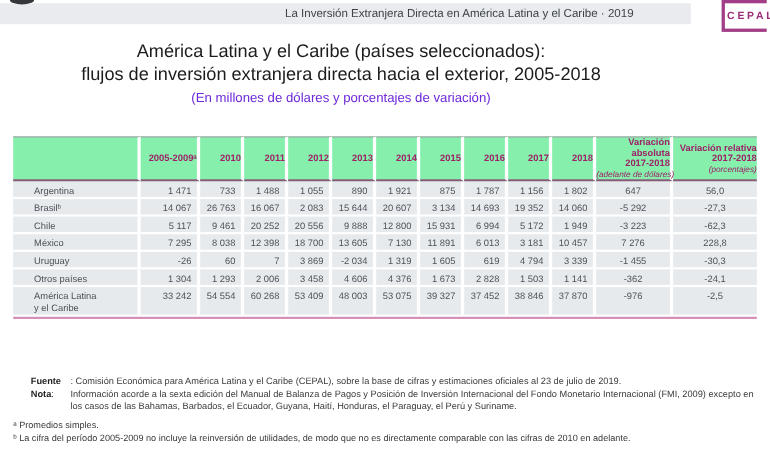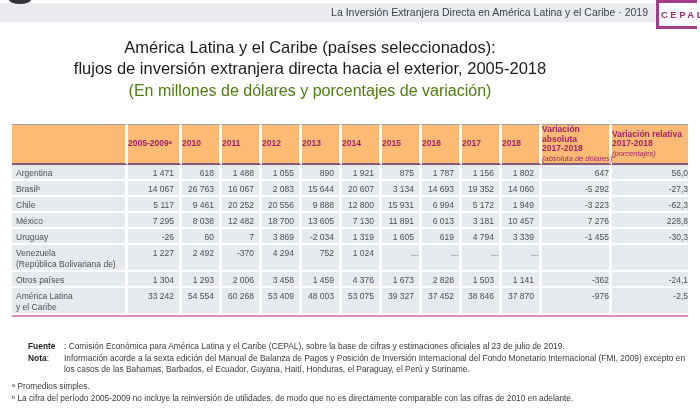--- a/index.html
+++ b/index.html
@@ -2,46 +2,46 @@
 <html><head>
 <meta charset="utf-8">
 <style>
   html,body{margin:0;padding:0;}
   body{
     width:700px;height:415px;position:relative;overflow:hidden;background:#fff;
     font-family:"Liberation Sans","DejaVu Sans",sans-serif;
     -webkit-font-smoothing:antialiased;
   }
   
-  .topstrip{position:absolute;left:0;top:3px;width:700px;height:19px;background:#e9ebee;}
+  .topstrip{position:absolute;left:0;top:3px;width:628px;height:19px;background:#e9ebee;}
   .striptext{position:absolute;right:52px;top:3px;font-size:10.5px;color:#3e4347;white-space:nowrap;}
   .hole{position:absolute;left:9px;top:-4px;width:22px;height:8px;background:#35363a;border-radius:50%;}
   
   .logo{position:absolute;right:3px;top:0;width:41px;height:29px;background:#a23d87;display:flex;}
   .logoinner{flex:1;margin:3px;background:#fff;color:#9c2e79;font-weight:bold;font-size:9.5px;
     letter-spacing:2.5px;display:flex;align-items:center;justify-content:center;
     padding-left:2px;line-height:1;}
   
   .titleblock{position:absolute;left:0;top:37px;width:620px;text-align:center;color:#1c1c1c;}
   .t1{font-size:16.5px;line-height:21px;}
-  .t2{font-size:16px;margin-top:3px;color:#4d7c0f;}
+  .t2{font-size:12px;margin-top:3px;color:#6d28d9;}
   
   .tablewrap{position:absolute;left:12px;top:124px;width:676px;}
   table{border-collapse:separate;border-spacing:0;width:676px;table-layout:fixed;}
   th,td{box-sizing:border-box;border-right:3px solid #fff;padding:0;white-space:nowrap;}
   th:last-child,td:last-child{border-right:none;margin-top:20px;}
-  th{background:#fdba74;color:#9d2268;font-weight:bold;font-size:8.5px;line-height:9.5px;
-     vertical-align:middle;text-align:left;height:40px;
+  th{background:#86efac;color:#9d2268;font-weight:bold;font-size:8.5px;line-height:9.5px;
+     vertical-align:middle;text-align:right;height:40px;
      border-top:1px solid #a59ea7;border-bottom:2px solid #8a5878;}
   .varnote{display:block;font-style:italic;font-weight:normal;font-size:7.5px;line-height:9px;}
   td{background:#e6eaed;color:#4e5054;font-size:8.5px;line-height:11px;height:16px;
      vertical-align:top;padding-top:3px;border-bottom:2px solid #fff;}
   td.num{text-align:right;padding-right:5px;}
-  td.ctr{text-align:right;}
-  td.lbl{text-align:left;padding-left:4px;}
+  td.ctr{text-align:center;}
+  td.lbl{text-align:left;padding-left:19px;}
   .pinkline{height:2px;background:#d78fb8;}
   
   .footer{position:absolute;left:12px;top:341px;width:678px;font-size:8.4px;color:#3a3a3a;line-height:11.5px;}
   .frow{display:flex;}
   .flabel{font-weight:bold;width:36px;flex:none;color:#1e1e1e;padding-left:16px;}
   .ftext{flex:1;}
   .ital{text-align:right;}
   .fn{margin-top:1px;font-size:8.3px;}
   .fn.first{margin-top:5px;}
 </style>
@@ -92,34 +92,34 @@
             <th>2013</th>
             <th>2014</th>
             <th>2015</th>
             <th>2016</th>
             <th>2017</th>
             <th>2018</th>
             <th id="varabs-th">
             <span>Variación</span><br>
             <span>absoluta</span><br>
             <span>2017-2018</span>
-            <span class="varnote">(absoluta de dólares)</span>
+            <span class="varnote">(adelante de dólares)</span>
           </th>
           <th>
             <span>Variación relativa</span><br>
             <span>2017-2018</span>
             <span class="varnote">(porcentajes)</span>
           </th>
         </tr>
       </thead>
       <tbody id="tbody">
           <tr>
             <td class="lbl">Argentina</td>
             <td class="num">1 471</td>
-            <td class="num">618</td>
+            <td class="num">733</td>
             <td class="num">1 488</td>
             <td class="num">1 055</td>
             <td class="num">890</td>
             <td class="num">1 921</td>
             <td class="num">875</td>
             <td class="num">1 787</td>
             <td class="num">1 156</td>
             <td class="num">1 802</td>
             <td class="ctr">647</td>
             <td class="ctr">56,0</td>
@@ -151,21 +151,21 @@
             <td class="num">6 994</td>
             <td class="num">5 172</td>
             <td class="num">1 949</td>
             <td class="ctr">-3 223</td>
             <td class="ctr">-62,3</td>
           </tr>
           <tr>
             <td class="lbl">México</td>
             <td class="num">7 295</td>
             <td class="num">8 038</td>
-            <td class="num">12 482</td>
+            <td class="num">12 398</td>
             <td class="num">18 700</td>
             <td class="num">13 605</td>
             <td class="num">7 130</td>
             <td class="num">11 891</td>
             <td class="num">6 013</td>
             <td class="num">3 181</td>
             <td class="num">10 457</td>
             <td class="ctr">7 276</td>
             <td class="ctr">228,8</td>
           </tr>
@@ -178,41 +178,26 @@
             <td class="num">-2 034</td>
             <td class="num">1 319</td>
             <td class="num">1 605</td>
             <td class="num">619</td>
             <td class="num">4 794</td>
             <td class="num">3 339</td>
             <td class="ctr">-1 455</td>
             <td class="ctr">-30,3</td>
           </tr>
           <tr>
-            <td class="lbl">Venezuela<div>(República Bolivariana de)</div></td>
-            <td class="num">1 227</td>
-            <td class="num">2 492</td>
-            <td class="num">-370</td>
-            <td class="num">4 294</td>
-            <td class="num">752</td>
-            <td class="num">1 024</td>
-            <td class="ctr">…</td>
-            <td class="ctr">…</td>
-            <td class="ctr">…</td>
-            <td class="ctr">…</td>
-            <td class="ctr"></td>
-            <td class="ctr"></td>
-          </tr>
-          <tr>
             <td class="lbl">Otros países</td>
             <td class="num">1 304</td>
             <td class="num">1 293</td>
             <td class="num">2 006</td>
             <td class="num">3 458</td>
-            <td class="num">1 459</td>
+            <td class="num">4 606</td>
             <td class="num">4 376</td>
             <td class="num">1 673</td>
             <td class="num">2 828</td>
             <td class="num">1 503</td>
             <td class="num">1 141</td>
             <td class="ctr">-362</td>
             <td class="ctr">-24,1</td>
           </tr>
           <tr>
             <td class="lbl">América Latina<div>y el Caribe</div></td>

